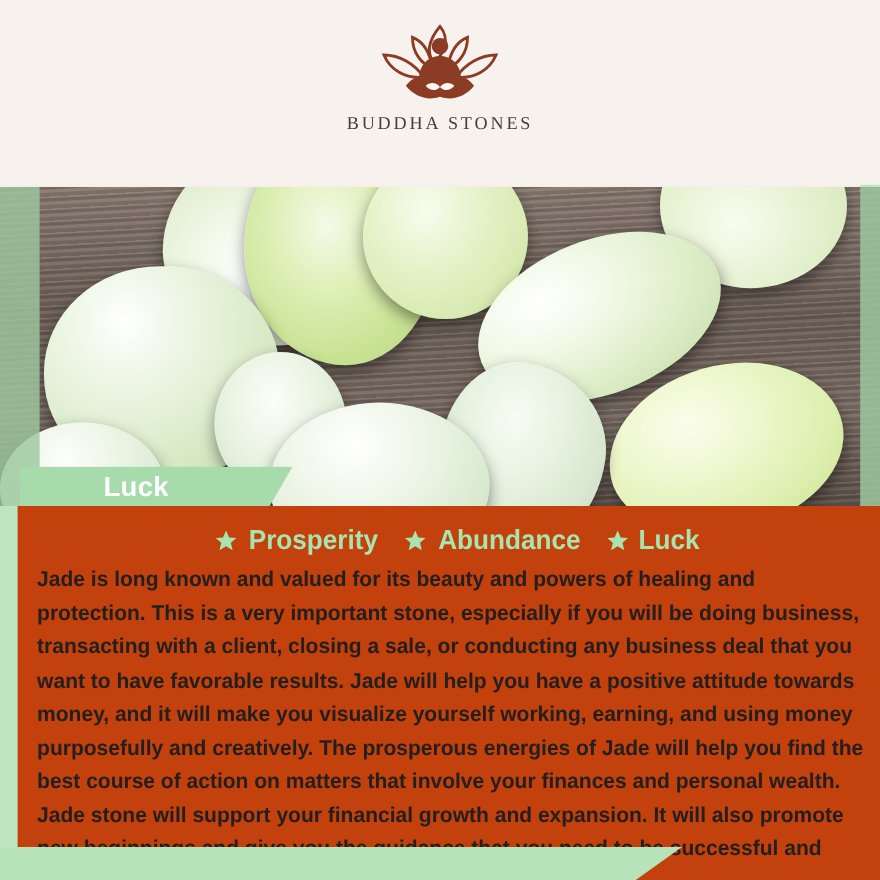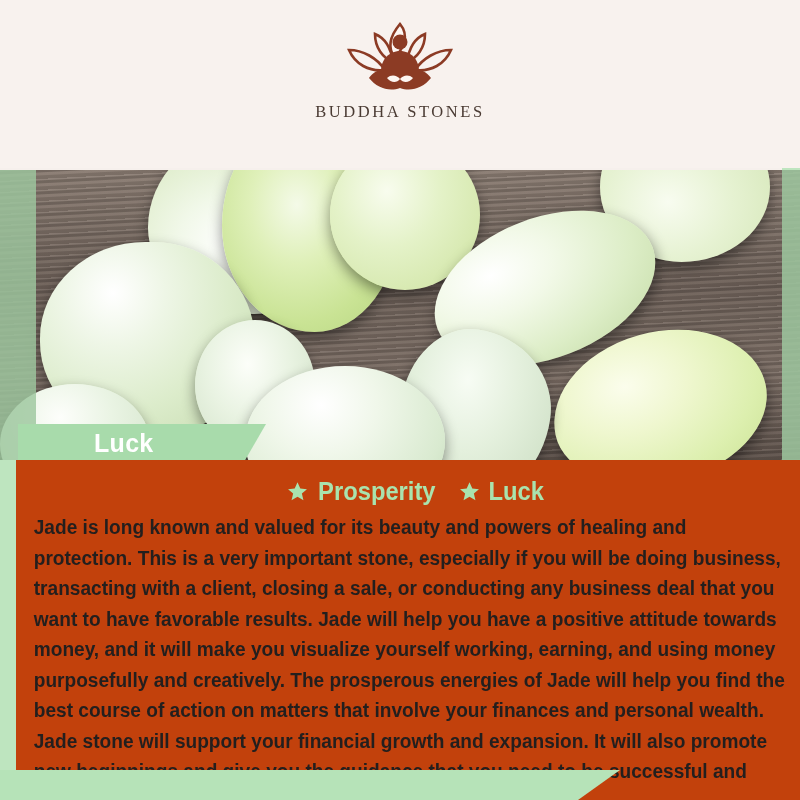--- a/index.html
+++ b/index.html
@@ -331,20 +331,26 @@
       <div class="benefit">
         <svg class="star-icon" viewBox="0 0 24 24">
           <polygon points="12,1.5 15.2,8.6 22.8,9.3 17,14.3 18.8,22 12,17.9 5.2,22 7,14.3 1.2,9.3 8.8,8.6" fill="#a9e3ae"></polygon>
         </svg>
         <span class="benefit-label">Prosperity</span>
       </div>
       <div class="benefit">
         <svg class="star-icon" viewBox="0 0 24 24">
           <polygon points="12,1.5 15.2,8.6 22.8,9.3 17,14.3 18.8,22 12,17.9 5.2,22 7,14.3 1.2,9.3 8.8,8.6" fill="#a9e3ae"></polygon>
         </svg>
+        <span class="benefit-label">Abundance</span>
+      </div>
+      <div class="benefit">
+        <svg class="star-icon" viewBox="0 0 24 24">
+          <polygon points="12,1.5 15.2,8.6 22.8,9.3 17,14.3 18.8,22 12,17.9 5.2,22 7,14.3 1.2,9.3 8.8,8.6" fill="#a9e3ae"></polygon>
+        </svg>
         <span class="benefit-label">Luck</span>
       </div>
     </div>
     <p class="body-text">Jade is long known and valued for its beauty and powers of healing and protection. This is a very important stone, especially if you will be doing business, transacting with a client, closing a sale, or conducting any business deal that you want to have favorable results. Jade will help you have a positive attitude towards money, and it will make you visualize yourself working, earning, and using money purposefully and creatively. The prosperous energies of Jade will help you find the best course of action on matters that involve your finances and personal wealth. Jade stone will support your financial growth and expansion. It will also promote new beginnings and give you the guidance that you need to be successful and wealthy!</p>
   </div>
 
   <div class="bottom-band"></div>
 </div>
 
 </body></html>

